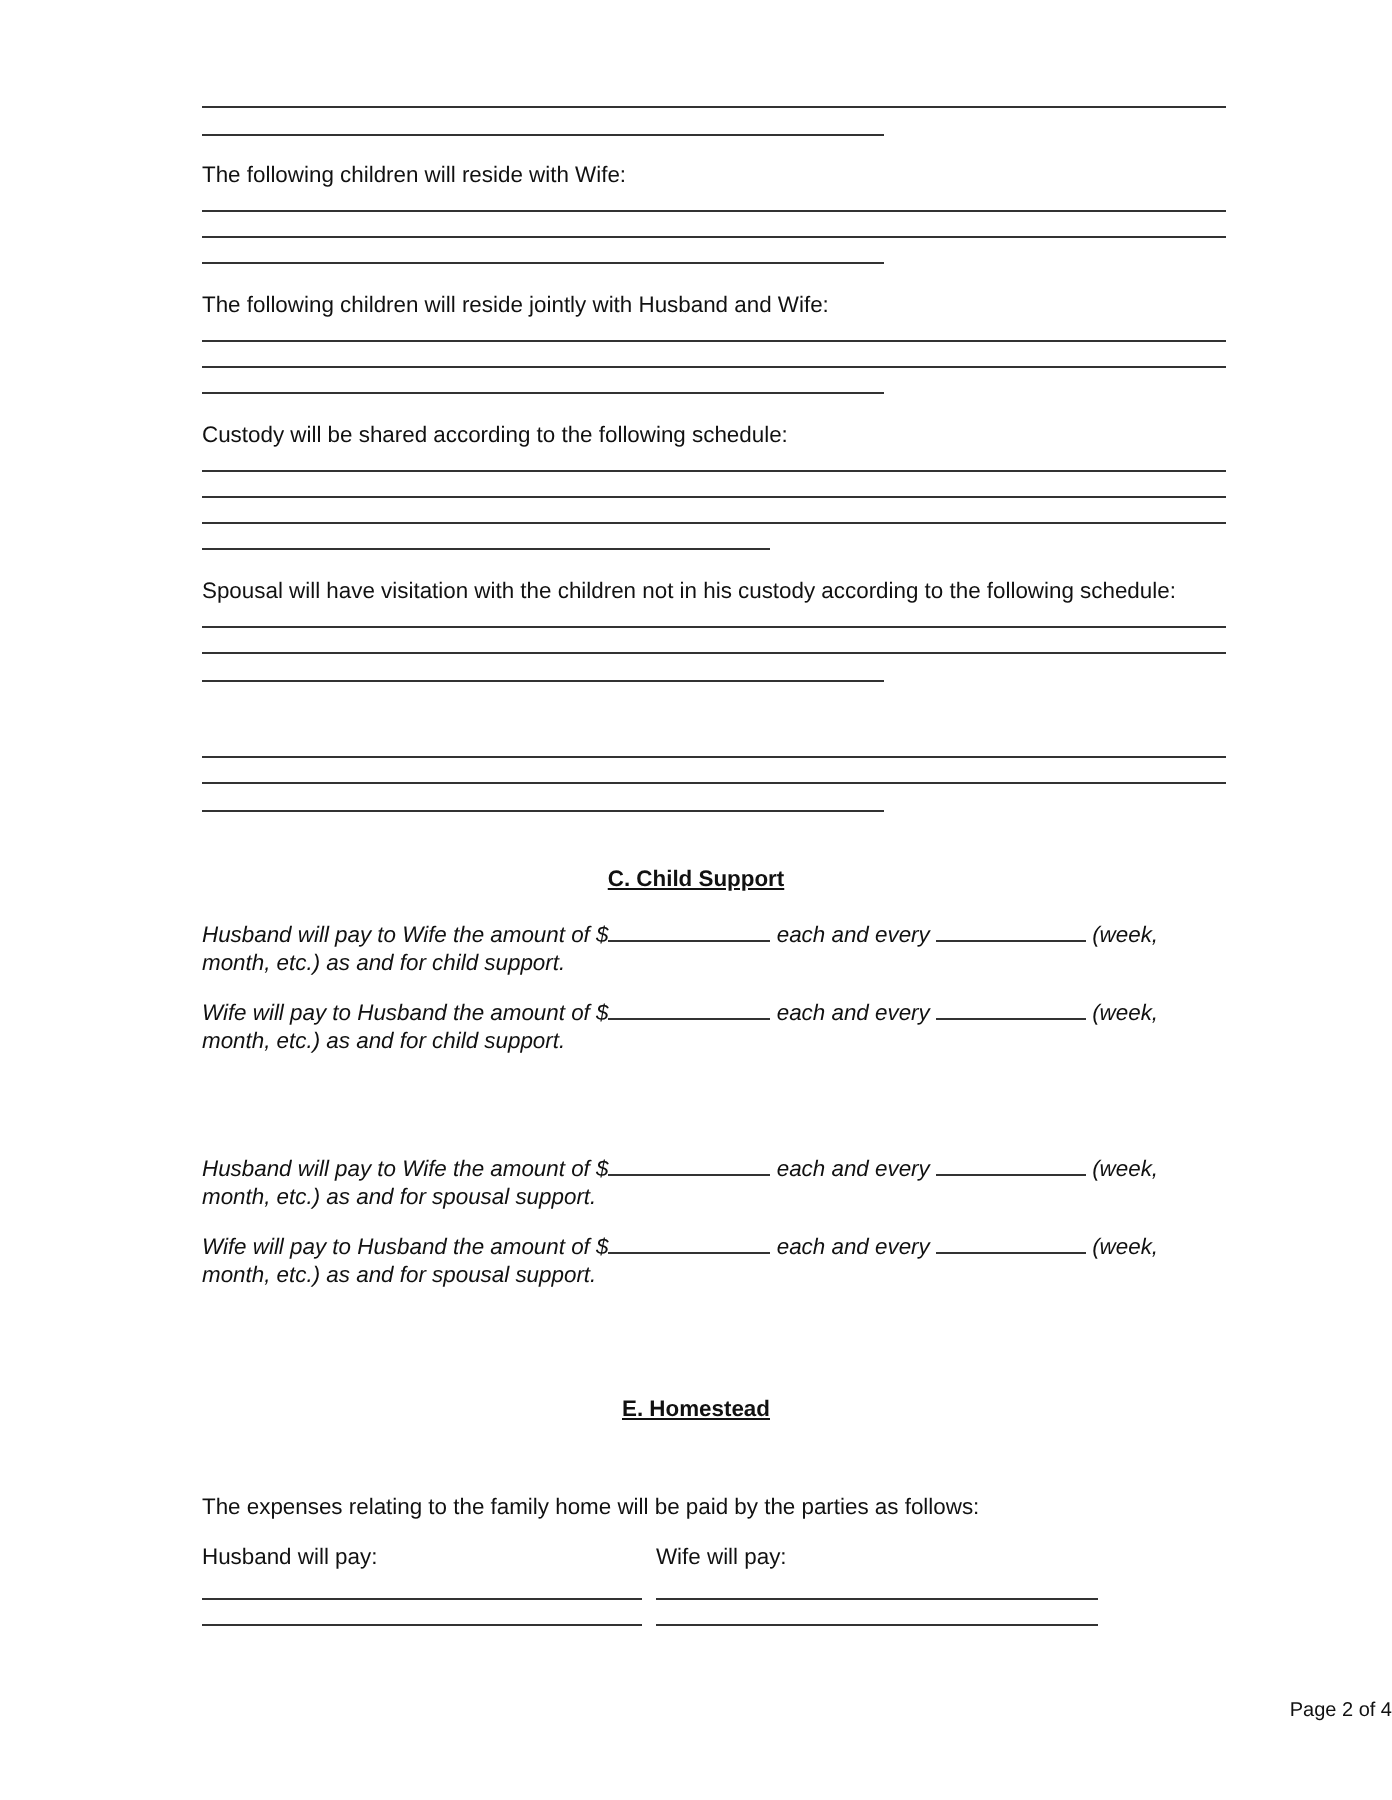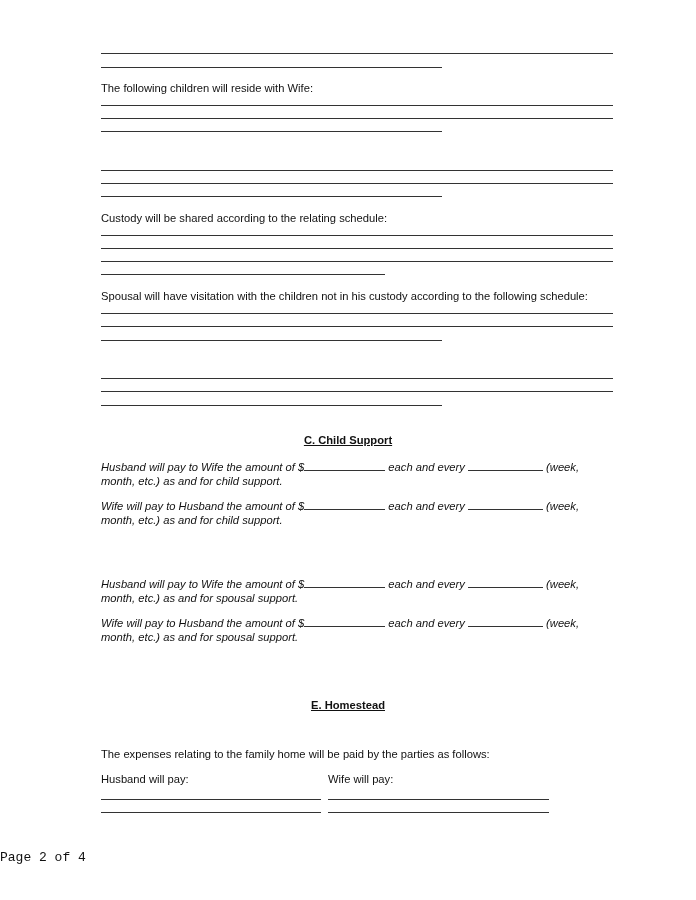--- a/index.html
+++ b/index.html
@@ -8,40 +8,41 @@
   .page { position: absolute; left: 0; top: 0; width: 696px; height: 900px; background: #fff; }
   .line { position: absolute; height: 0; border-top: 1px solid #333; }
   .full { left: 101px; width: 512px; }
   .short { left: 101px; width: 341px; }
   .shorter { left: 101px; width: 284px; }
   .txt { position: absolute; left: 101px; white-space: nowrap; line-height: 13px; text-align: right; }
   .heading { position: absolute; left: 0; width: 696px; text-align: center; font-weight: bold;
              text-decoration: underline; line-height: 13px; }
   .para { position: absolute; left: 101px; width: 512px; line-height: 13.5px; white-space: pre-wrap; font-style: italic; }
   .u { display: inline-block; border-bottom: 1px solid #333; height: 10px; vertical-align: baseline; }
-  .footer { position: absolute; left: 0; width: 696px; text-align: left; font-size: 13px; font-family: Liberation Mono, monospace; }
+  .footer { position: absolute; left: 0; width: 696px; text-align: right; font-size: 10px; }
 </style>
 </head>
 <body>
 
 <div class="page">
 
   <div class="line full" style="top:53px"></div>
   <div class="line short" style="top:67px"></div>
 
   <div class="txt" style="top:82px">The following children will reside with Wife:</div>
   <div class="line full" style="top:105px"></div>
   <div class="line full" style="top:118px"></div>
   <div class="line short" style="top:131px"></div>
 
+  <div class="txt" style="top:147px">The following children will reside jointly with Husband and Wife:</div>
   <div class="line full" style="top:170px"></div>
   <div class="line full" style="top:183px"></div>
   <div class="line short" style="top:196px"></div>
 
-  <div class="txt" style="top:212px">Custody will be shared according to the relating schedule:</div>
+  <div class="txt" style="top:212px">Custody will be shared according to the following schedule:</div>
   <div class="line full" style="top:235px"></div>
   <div class="line full" style="top:248px"></div>
   <div class="line full" style="top:261px"></div>
   <div class="line shorter" style="top:274px"></div>
 
   <div class="txt" style="top:290px">Spousal will have visitation with the children not in his custody according to the following schedule:</div>
   <div class="line full" style="top:313px"></div>
   <div class="line full" style="top:326px"></div>
   <div class="line short" style="top:340px"></div>
 

